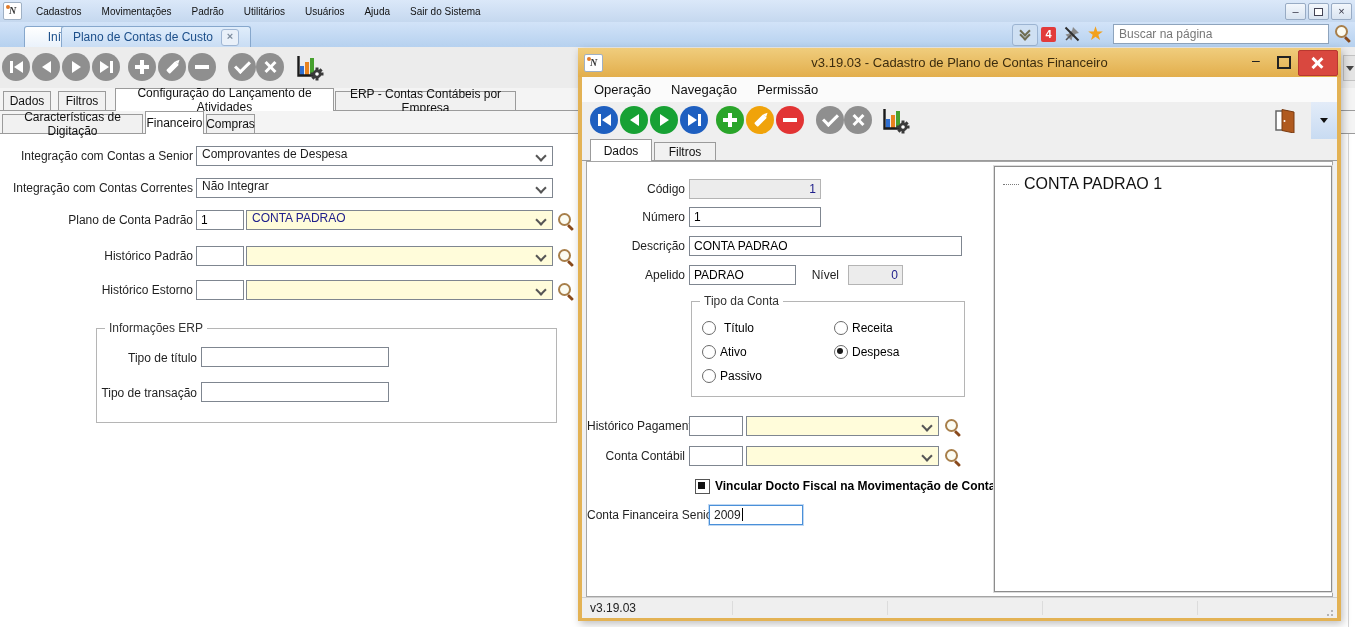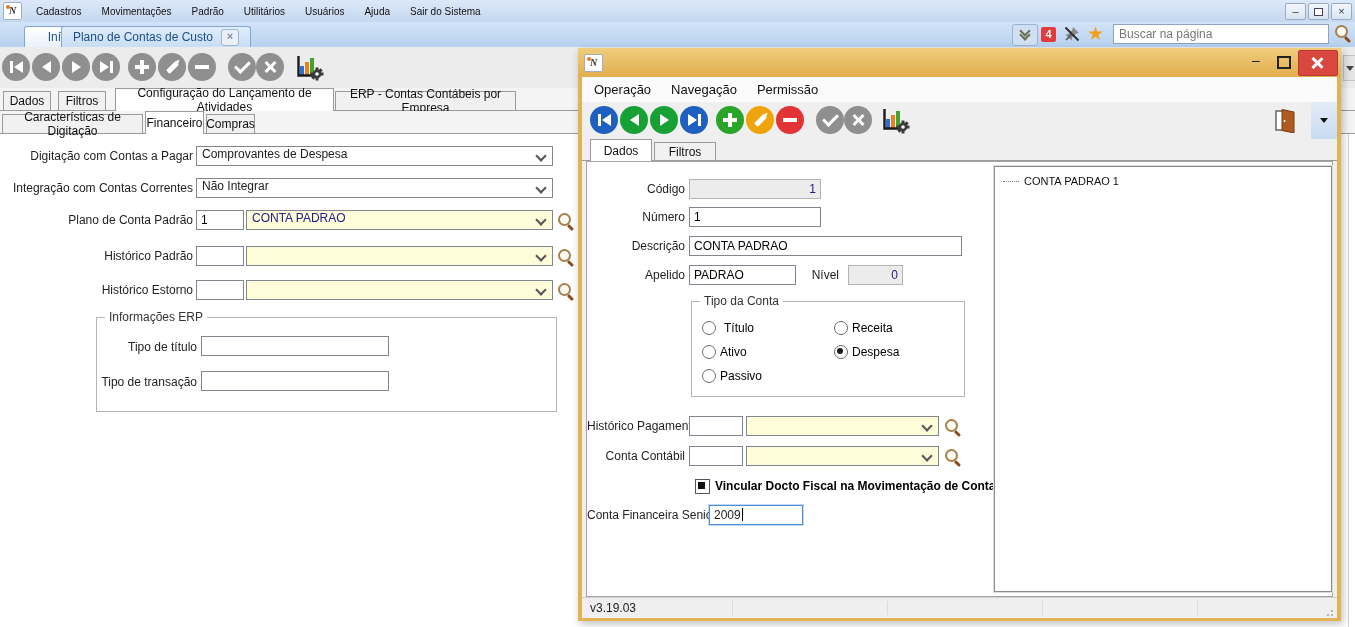--- a/index.html
+++ b/index.html
@@ -127,21 +127,21 @@
   #dlg-body{position:absolute;left:4px;top:113px;width:747px;height:436px;background:#fff;border:1px solid #a5a5a5;box-sizing:border-box}
   #dlg-status{position:absolute;left:0;top:549px;width:755px;height:20px;background:#efefef;
               border-top:1px solid #cfcfcf;font-size:12px;color:#222}
   .sbsep{position:absolute;top:3px;width:1px;height:14px;background:#dcdcdc}
   .grip{position:absolute;right:2px;bottom:2px;width:9px;height:9px;
         background:radial-gradient(circle at 2px 8px,#b5b5b5 1px,transparent 1.4px),
                    radial-gradient(circle at 6px 8px,#b5b5b5 1px,transparent 1.4px),
                    radial-gradient(circle at 6px 4px,#b5b5b5 1px,transparent 1.4px)}
   #treepanel{position:absolute;left:407px;top:4px;width:336px;height:424px;background:#fff;
              border:1px solid #8c8c8c;box-shadow:0 0 0 1px #dcdcdc}
-  .treenode{position:absolute;left:8px;top:8px;font-size:11px;color:#111;display:flex;align-items:center}
+  .treenode{position:absolute;left:8px;top:8px;font-size:16px;color:#111;display:flex;align-items:center}
   .dotline{display:inline-block;width:16px;height:0;border-top:1px dotted #7a7a7a;margin-right:5px}
   .fakein{position:absolute;height:20px;box-sizing:border-box;background:#fff;border:1px solid #4a90d9;
           box-shadow:0 0 0 1px rgba(74,144,217,.35);font-size:12px;padding:2px 4px 0 4px}
   .caret{display:inline-block;width:1px;height:13px;background:#000;vertical-align:-2px;margin-left:1px}
 
   svg{display:block}
 </style>
 </head>
 <body>
 
@@ -256,21 +256,21 @@
     </div>
   <div class="ptab on" style="left:145px;top:0;width:59px;height:23px;border-bottom:none">
       <span>Financeiro</span>
     </div>
   <div class="ptab" style="left:206px;top:3px;width:49px;height:20px">
       <span>Compras</span>
     </div>
 </div>
 
 <div>
-  <span class="rlbl" style="left:0;width:193px;top:149px">Digitação com Contas a Pagar</span>
+  <span class="rlbl" style="left:0;width:193px;top:149px">Integração com Contas a Senior</span>
   <div class="combo" style="left:196px;top:146px;width:357px">
     <span>Comprovantes de Despesa</span><span class="chev"></span>
   </div>
 
   <span class="rlbl" style="left:0;width:193px;top:181px">Integração com Contas Correntes</span>
   <div class="combo" style="left:196px;top:178px;width:357px">
     <span>Não Integrar</span><span class="chev"></span>
   </div>
 
   <span class="rlbl" style="left:0;width:193px;top:213px">Plano de Conta Padrão</span>
@@ -287,32 +287,33 @@
   </div>
   <span class="mag" style="left:557px;top:248px"></span>
 
   <span class="rlbl" style="left:0;width:193px;top:283px">Histórico Estorno</span>
   <input class="in" style="left: 196px; top: 280px; width: 48px;">
   <div class="combo yellow" style="left:246px;top:280px;width:307px">
     <span></span><span class="chev"></span>
   </div>
   <span class="mag" style="left:557px;top:282px"></span>
 
-  <div class="groupbox" style="left:96px;top:317px;width:459px;height:93px">
+  <div class="groupbox" style="left:96px;top:328px;width:459px;height:93px">
     <span class="legend">Informações ERP</span>
     <span class="rlbl" style="left:10px;width:90px;top:22px">Tipo de título</span>
     <input class="in" style="left: 104px; top: 18px; width: 188px;">
     <span class="rlbl" style="left:0;width:100px;top:57px">Tipo de transação</span>
     <input class="in" style="left: 104px; top: 53px; width: 188px;">
   </div>
 </div>
 
 <div id="dialog">
   <div id="dlg-titlebar">
     <span class="applogo" style="margin-left:6px">N</span>
+    <span id="dlg-title">v3.19.03 - Cadastro de Plano de Contas Financeiro</span>
     <span class="dlg-min">–</span>
     <span class="dlg-max"></span>
     <span class="dlg-close"></span>
   </div>
 
   <div id="dlg-menubar">
     <span class="mitem" style="margin-left:2px">Operação</span>
     <span class="mitem">Navegação</span>
     <span class="mitem">Permissão</span>
   </div>

